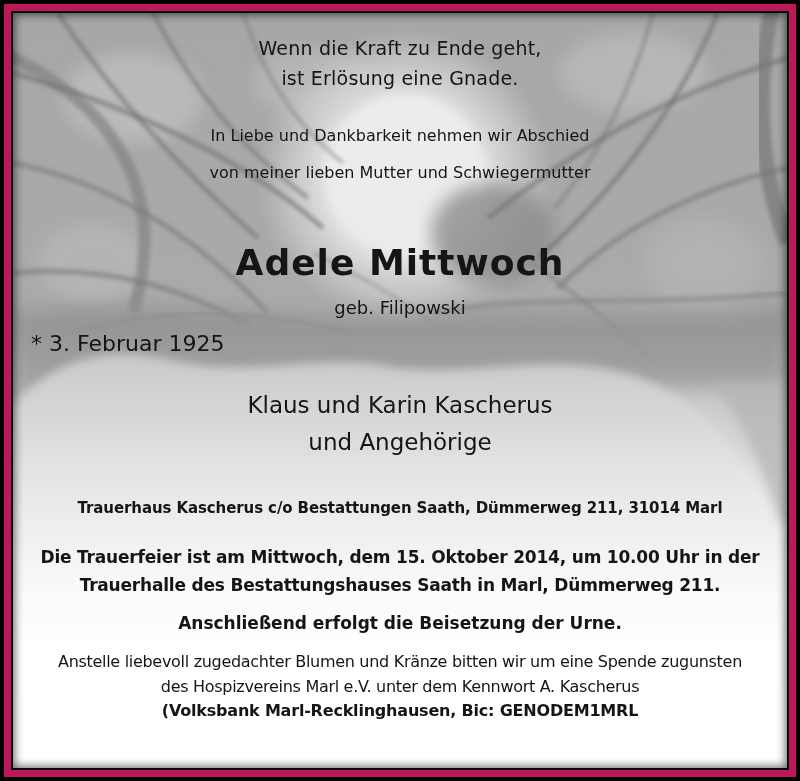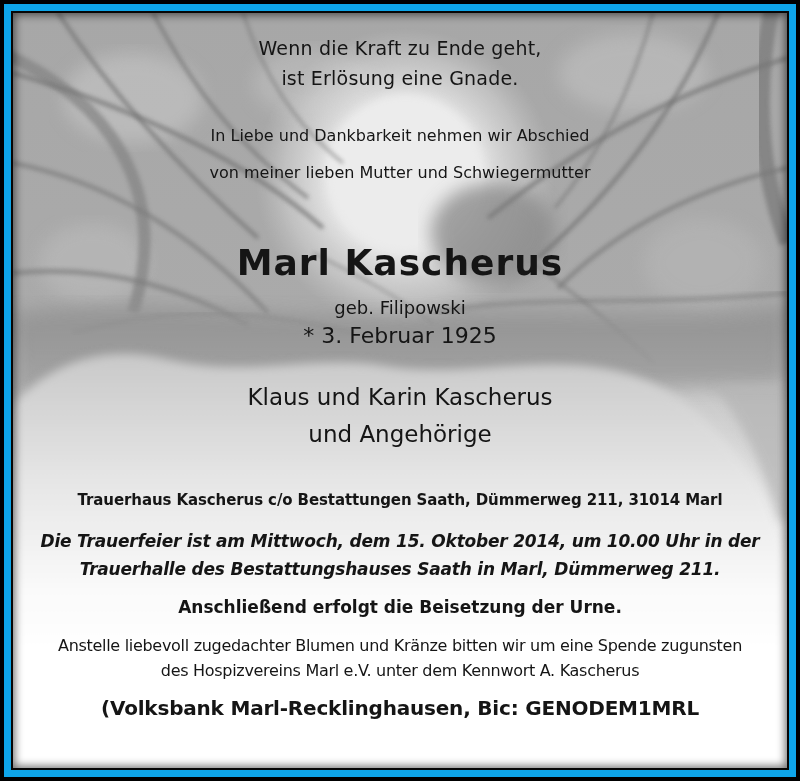--- a/index.html
+++ b/index.html
@@ -3,49 +3,49 @@
 <meta charset="utf-8">
 <style>
   html,body{margin:0;padding:0;}
   body{
     width:800px;height:781px;overflow:hidden;
     font-family:"DejaVu Sans","Liberation Sans",sans-serif;
     background:#fff;
   }
   .frame-outer{
     width:800px;height:781px;box-sizing:border-box;
-    border:4px solid #000;background:#0ea5e9;padding:7px;
+    border:4px solid #000;background:#be185d;padding:7px;
   }
   .frame-inner{
     position:relative;width:100%;height:100%;box-sizing:border-box;
     border:2px solid #060606;overflow:hidden;background:#a9a9a9;
   }
   .bg-photo{position:absolute;inset:0;width:100%;height:100%;z-index:0;}
   .frame-shadow{
     position:absolute;inset:0;z-index:3;pointer-events:none;
     box-shadow:inset 0 0 9px 2px rgba(0,0,0,.55);
   }
   .content{
     position:relative;z-index:2;height:100%;box-sizing:border-box;
     padding:20px 18px 0 18px;text-align:center;color:#151515;
   }
   .verse{font-size:19px;line-height:30px;letter-spacing:.2px;}
   .intro{margin-top:24px;font-size:16px;line-height:37px;}
   .deceased-name{margin-top:46px;font-size:36px;line-height:52px;font-weight:bold;letter-spacing:1px;}
   .birth-name{margin-top:6px;font-size:18px;line-height:26px;}
   .dates{
-    font-size:22px;line-height:30px;
-    display:flex;justify-content:center;gap:70px;
+    margin-top:8px;font-size:22px;line-height:30px;
+    display:flex;justify-content:space-between;gap:70px;
   }
   .mourners{margin-top:28px;font-size:23px;line-height:37px;}
   .funeral-home{margin-top:36px;font-size:15px;line-height:22px;font-weight:bold;letter-spacing:-0.1px;}
-  .service{margin-top:16px;font-size:17px;line-height:28px;font-weight:bold;letter-spacing:-0.2px;font-style:italic;}
+  .service{margin-top:24px;font-size:17px;line-height:28px;font-weight:bold;letter-spacing:-0.2px;}
   .burial{margin-top:12px;font-size:17px;line-height:24px;font-weight:bold;}
   .donation{margin-top:14px;font-size:16px;line-height:25px;font-weight:normal;letter-spacing:-0.3px;}
-  .bank{font-size:20px;line-height:24px;font-weight:bold;letter-spacing:-0.2px;margin-top:13px;}
+  .bank{font-size:16px;line-height:24px;font-weight:bold;letter-spacing:-0.2px;}
 </style>
 </head>
 <body>
 
 <div class="frame-outer">
   <div class="frame-inner">
 
     <svg class="bg-photo" viewBox="0 0 774 755" preserveAspectRatio="none" aria-hidden="true">
       <defs>
         <linearGradient id="skyfade" x1="0" y1="0" x2="0" y2="1">
@@ -138,21 +138,21 @@
       <div class="verse">
         <div>Wenn die Kraft zu Ende geht,</div>
         <div>ist Erlösung eine Gnade.</div>
       </div>
 
       <div class="intro">
         <div>In Liebe und Dankbarkeit nehmen wir Abschied</div>
         <div>von meiner lieben Mutter und Schwiegermutter</div>
       </div>
 
-      <div class="deceased-name">Marl Kascherus</div>
+      <div class="deceased-name">Adele Mittwoch</div>
       <div class="birth-name">geb. Filipowski</div>
 
       <div class="dates">
         <span>* 3. Februar 1925</span>
       </div>
 
       <div class="mourners">
         <div>Klaus und Karin Kascherus</div>
         <div>und Angehörige</div>
       </div>

